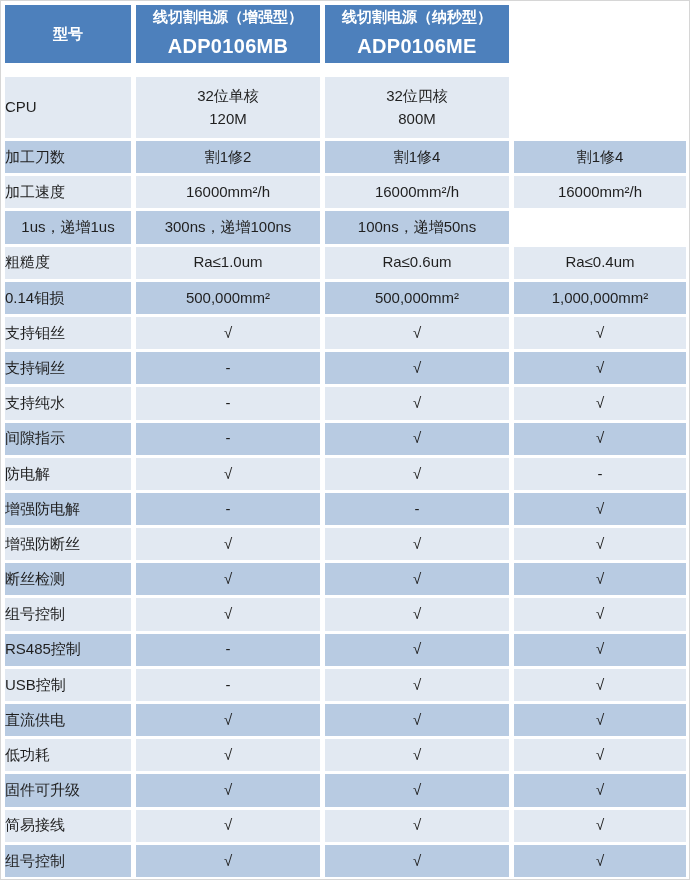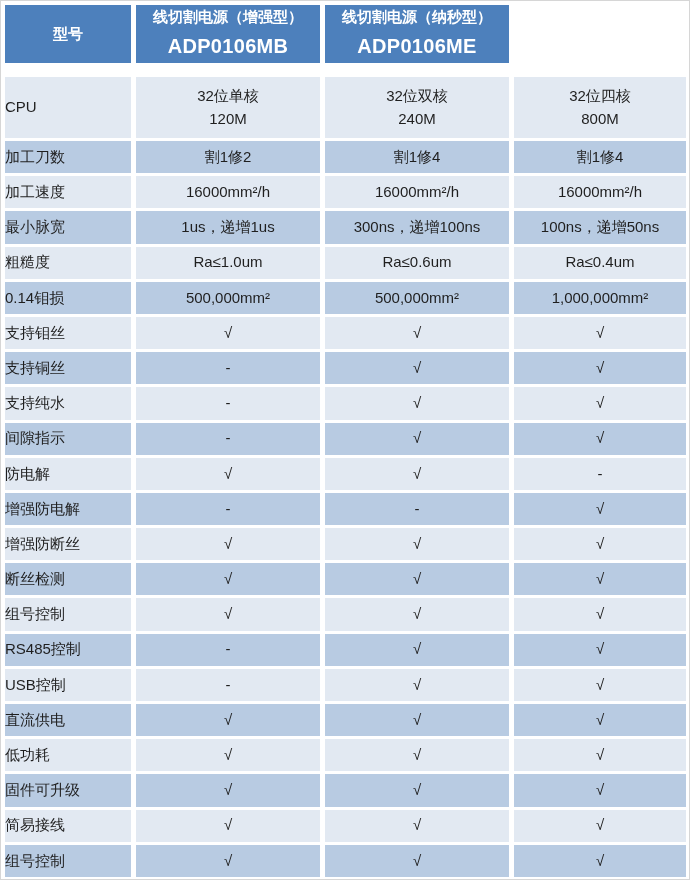--- a/index.html
+++ b/index.html
@@ -76,39 +76,36 @@
 
   <div class="cell"><span>线切割电源（增强型）</span><span class="model">ADP0106MB</span></div>
       <div class="cell"><span>线切割电源（纳秒型）</span><span class="model">ADP0106ME</span></div>
     </div>
   <div>
 
   <div class="trow light tall">
         <div class="cell label">CPU</div>
         <div class="cell value">32位单核
 120M</div>
-        <div class="cell value">32位双核
-240M</div>
         <div class="cell value">32位四核
 800M</div>
       </div>
       <div class="trow blue">
         <div class="cell label">加工刀数</div>
         <div class="cell value">割1修2</div>
         <div class="cell value">割1修4</div>
         <div class="cell value">割1修4</div>
       </div>
       <div class="trow light">
         <div class="cell label">加工速度</div>
         <div class="cell value">16000mm²/h</div>
         <div class="cell value">16000mm²/h</div>
         <div class="cell value">16000mm²/h</div>
       </div>
       <div class="trow blue">
-        <div class="cell label">最小脉宽</div>
         <div class="cell value">1us，递增1us</div>
         <div class="cell value">300ns，递增100ns</div>
         <div class="cell value">100ns，递增50ns</div>
       </div>
       <div class="trow light">
         <div class="cell label">粗糙度</div>
         <div class="cell value">Ra≤1.0um</div>
         <div class="cell value">Ra≤0.6um</div>
         <div class="cell value">Ra≤0.4um</div>
       </div>

